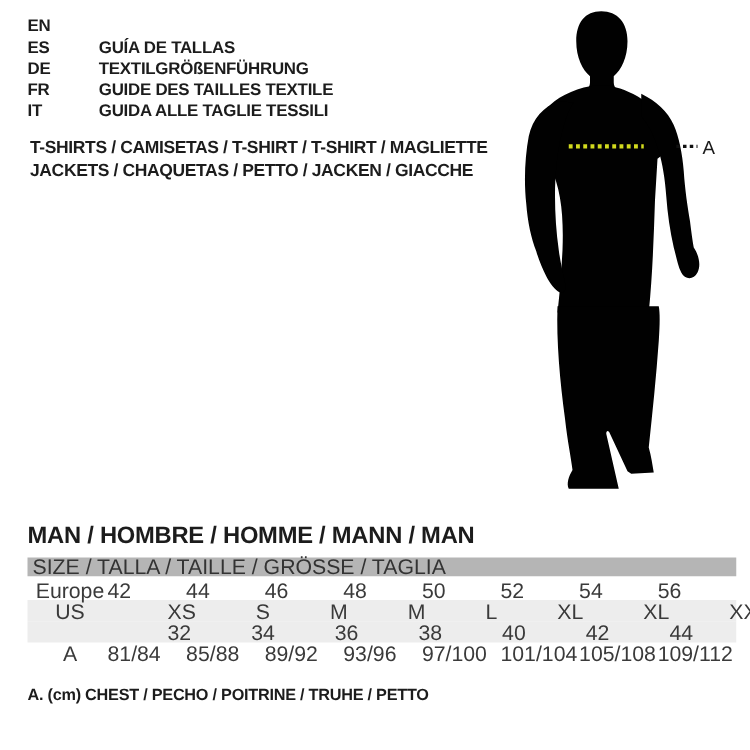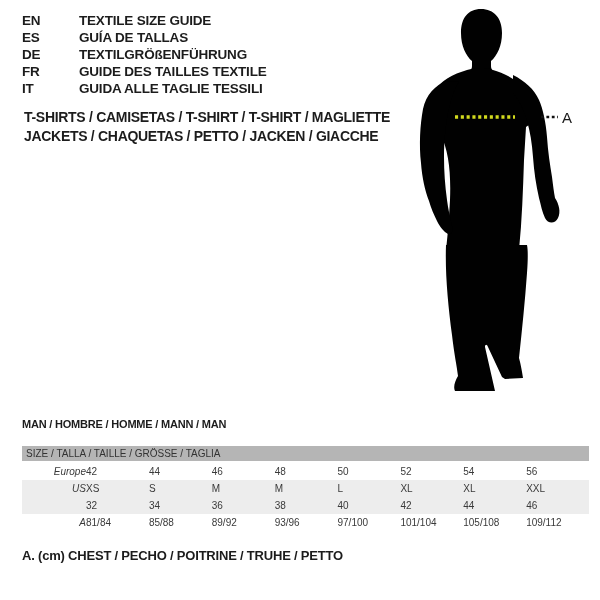--- a/index.html
+++ b/index.html
@@ -10,40 +10,39 @@
   
   .lang-list { position:absolute; left:22px; top:12px; }
   .lang-row { display:flex; height:17px; align-items:center; font-weight:bold; font-size:13.5px; letter-spacing:-0.2px;gap:19px; }
   .lang-code { width:38px; flex:0 0 38px; }
   
   .categories { position:absolute; left:24px; top:108px; font-weight:bold; font-size:14px; line-height:19px; letter-spacing:-0.3px; }
   
   .figure { position:absolute; left:415px; top:5px; width:170px; height:390px; }
   .figure svg { display:block; width:170px; height:390px; }
   
-  .man-heading { position:absolute; left:22px; top:418px; font-weight:bold; font-size:11px; letter-spacing:-0.2px; }
+  .man-heading { position:absolute; left:22px; top:418px; font-weight:bold; font-size:19px; letter-spacing:-0.2px; }
   
-  .size-table { position:absolute; left:22px; top:446px; width:567px; font-size:10px; color:#3a3a3a; }
+  .size-table { position:absolute; left:22px; top:446px; width:567px; font-size:17px; color:#3a3a3a; }
   .thead { height:15px; line-height:15px; background:#b5b5b5; padding-left:4px; color:#333333; margin-bottom:2px; }
   .trow { display:grid; grid-template-columns:64px repeat(8,1fr); height:17px; align-items:center; }
-  .trow.alt { background:#ededed; }
-  .tlabel { padding-left:4px; text-align:right;font-style:italic; }
+  .trow.alt { background:#ededed;gap:48px; }
+  .tlabel { padding-left:4px; text-align:center; }
   .tcell { text-align:left; }
   
   .footnote { position:absolute; left:22px; top:548px; font-weight:bold; font-size:13px; letter-spacing:-0.2px; }
 </style>
 </head>
 <body>
 
 <div class="page">
 
   <div class="lang-list">
     <div class="lang-row">
       <span class="lang-code">EN</span>
-      <span class="lang-label">TEXTILE SIZE GUIDE</span>
     </div>
     <div class="lang-row">
       <span class="lang-code">ES</span>
       <span class="lang-label">GUÍA DE TALLAS</span>
     </div>
     <div class="lang-row">
       <span class="lang-code">DE</span>
       <span class="lang-label">TEXTILGRÖßENFÜHRUNG</span>
     </div>
     <div class="lang-row">

